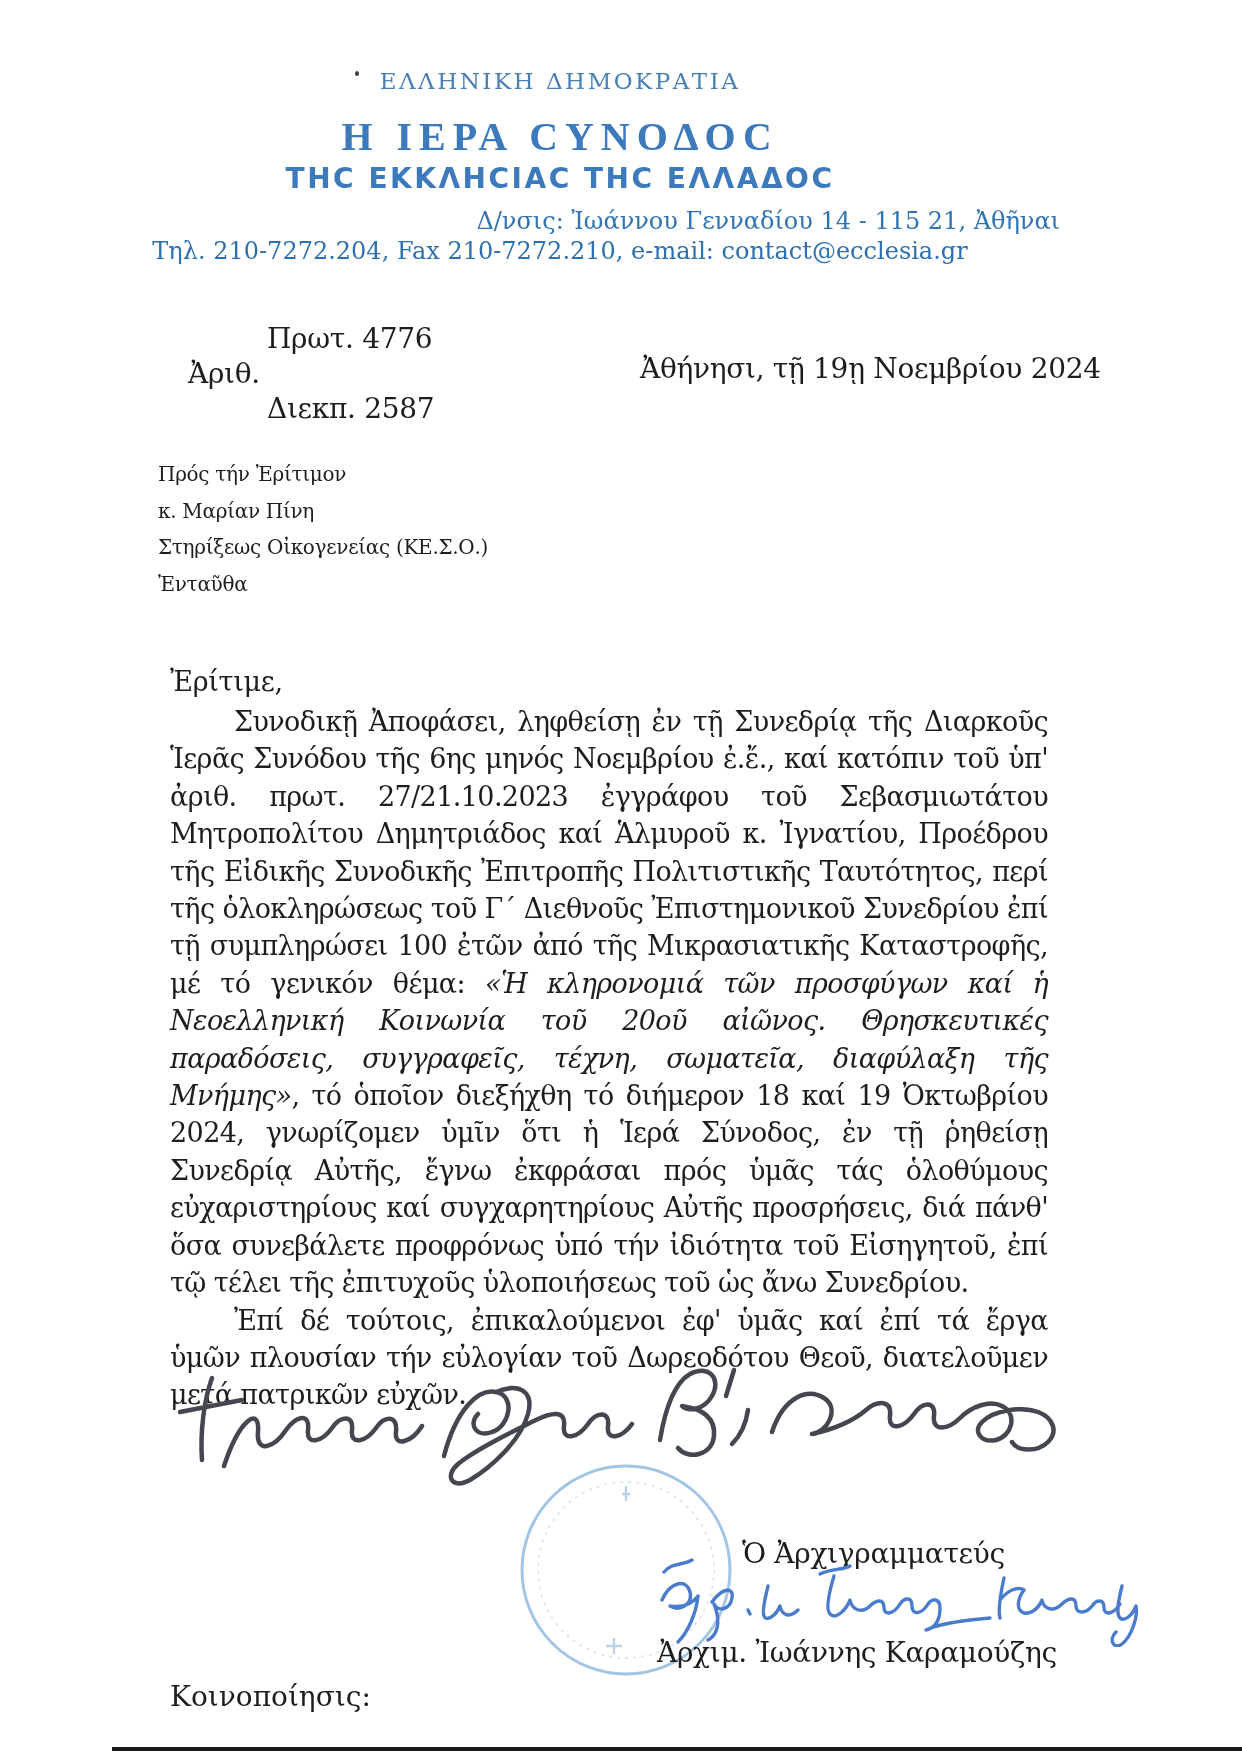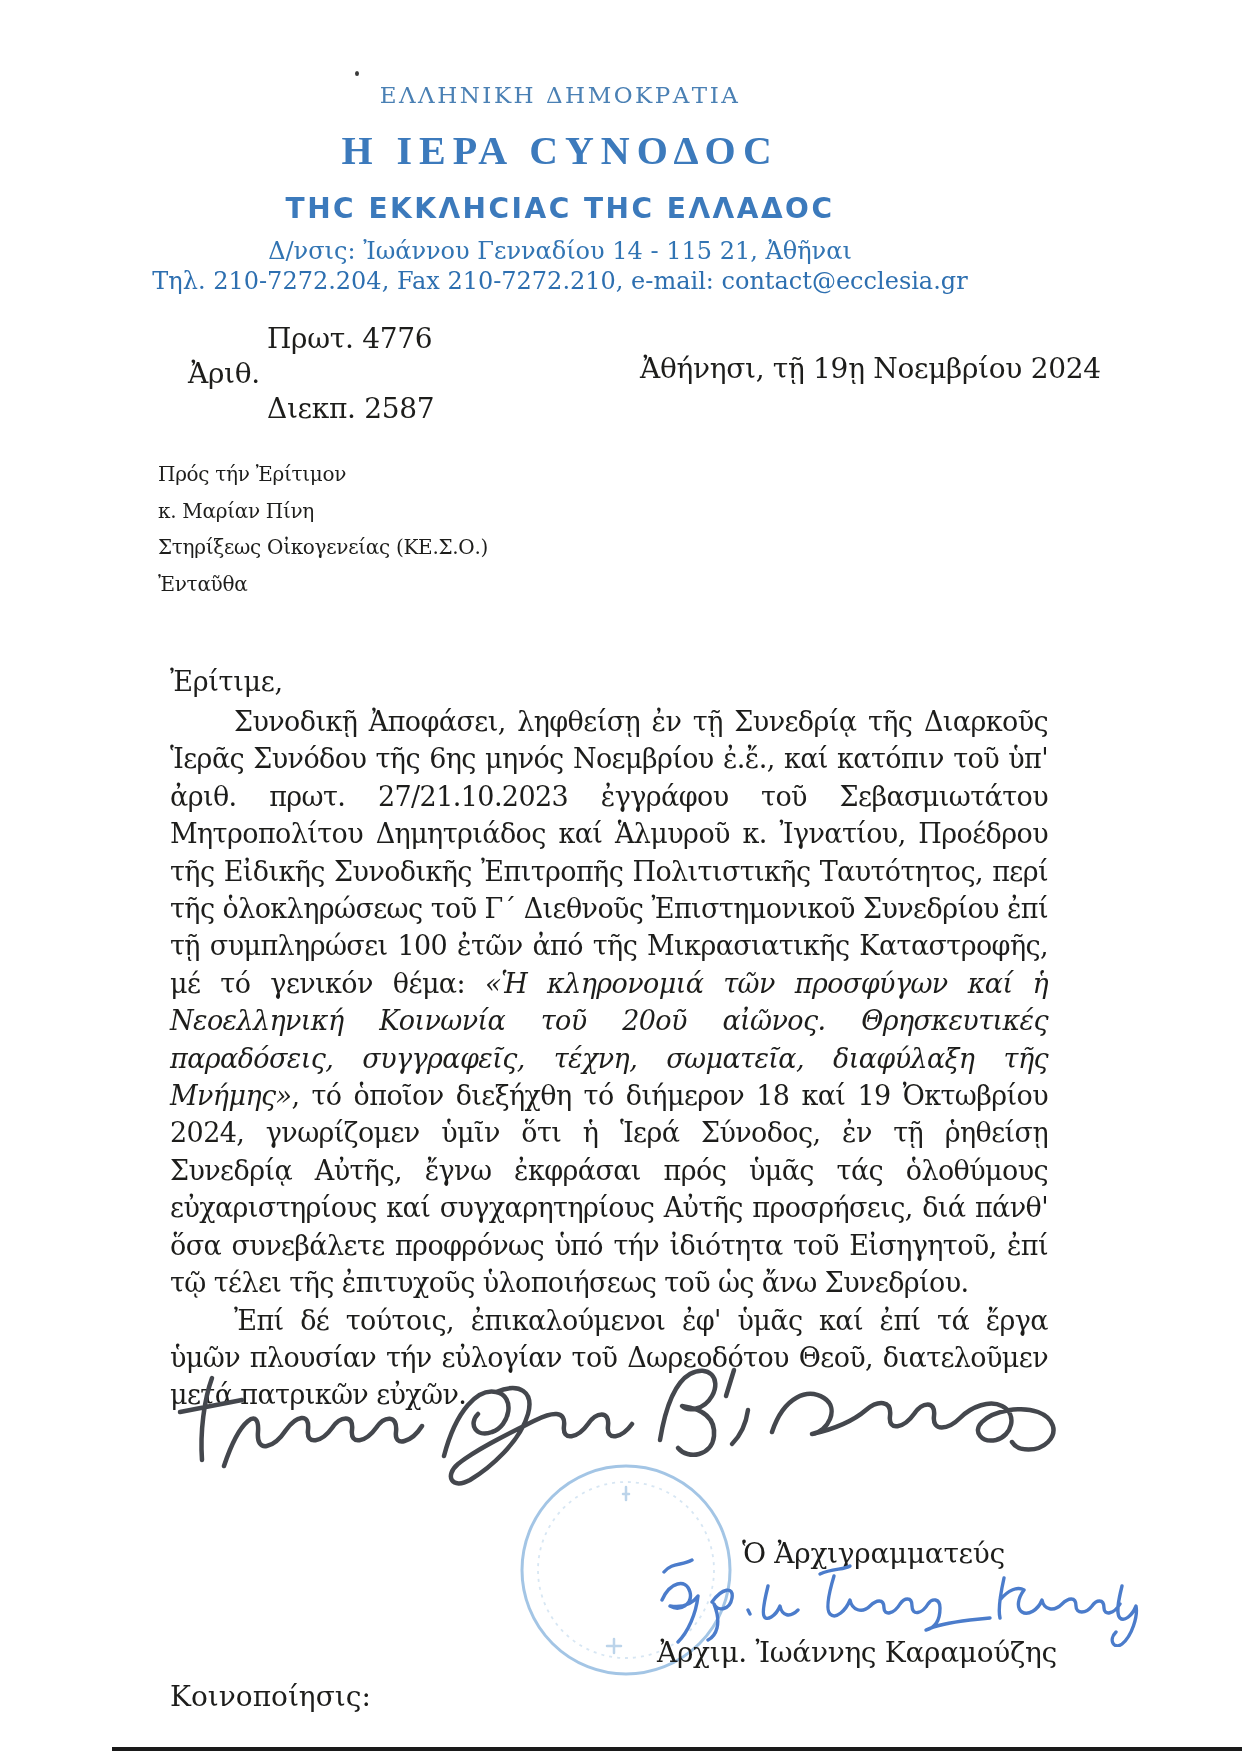--- a/index.html
+++ b/index.html
@@ -3,35 +3,35 @@
 <meta charset="utf-8">
 <style>
   html,body{margin:0;padding:0;background:#e8e8e8;}
   .page{
     position:relative;width:1242px;height:1755px;margin:0 auto;
     background:#ffffff;overflow:hidden;
     font-family:"DejaVu Serif", serif;color:#1d1d1b;
   }
   .abs{position:absolute;}
   
-  .letterhead{position:absolute;left:60px;top:82px;width:1000px;text-align:center;}
+  .letterhead{position:absolute;left:60px;top:68px;width:1000px;text-align:center;}
   .republic{
     font-family:"DejaVu Serif", serif;font-size:23px;letter-spacing:2.5px;
     color:#4a80b4;font-weight:500;
   }
   .synod-title{
     margin-top:22px;
     font-family:Liberation Serif, serif;font-weight:bold;
     font-size:40px;letter-spacing:7px;color:#3c7abc;line-height:1.05;
   }
   .synod-subtitle{
     font-family:"DejaVu Sans", sans-serif;font-weight:bold;
-    font-size:28px;letter-spacing:2.5px;color:#3c7abc;margin-top:20px;
+    font-size:28px;letter-spacing:2.5px;color:#3c7abc;margin-top:4px;
   }
-  .lh-address{margin-top:12px;font-size:24px;color:#3174b3;}
+  .lh-address{margin-top:12px;font-size:24px;color:#3174b3;text-align:right;}
   .lh-contact{margin-top:2px;font-size:24px;color:#2d6fb0;}
   
   .proto{font-size:28px;letter-spacing:-0.3px;}
   
   .recipient{position:absolute;left:158px;top:456px;font-size:20px;line-height:36.5px;letter-spacing:-0.3px;}
   .underlined{text-underline-offset:5px;text-decoration-thickness:2px;}
   
   .salutation{position:absolute;left:170px;top:666px;font-size:27px;letter-spacing:-0.3px;}
   .body-text{
     position:absolute;left:170px;top:703px;width:878px;

